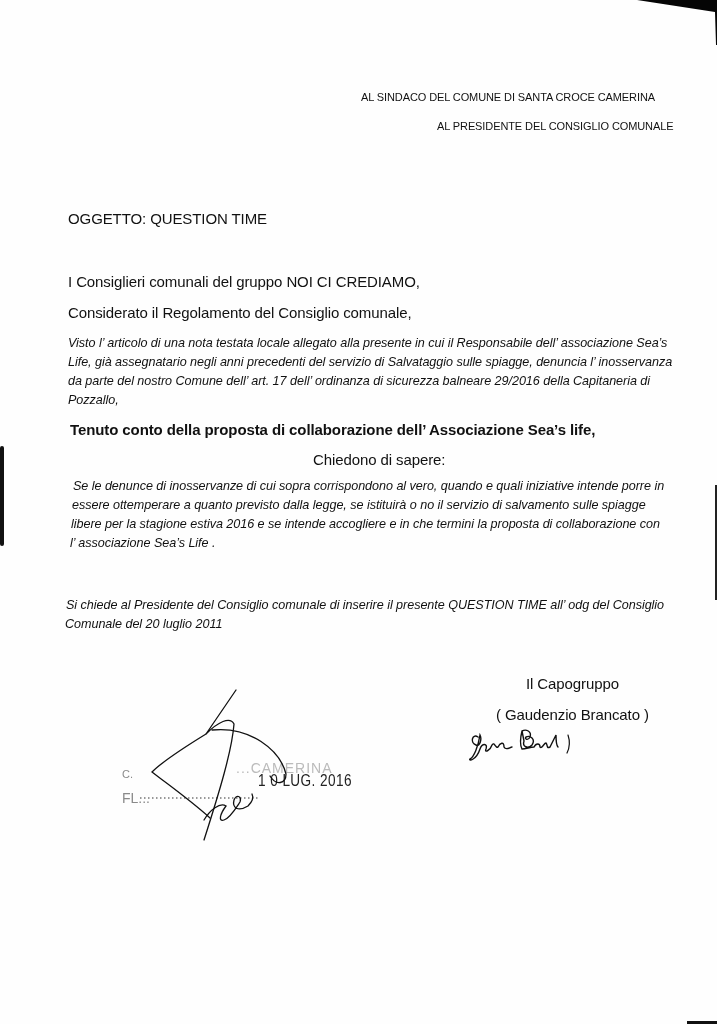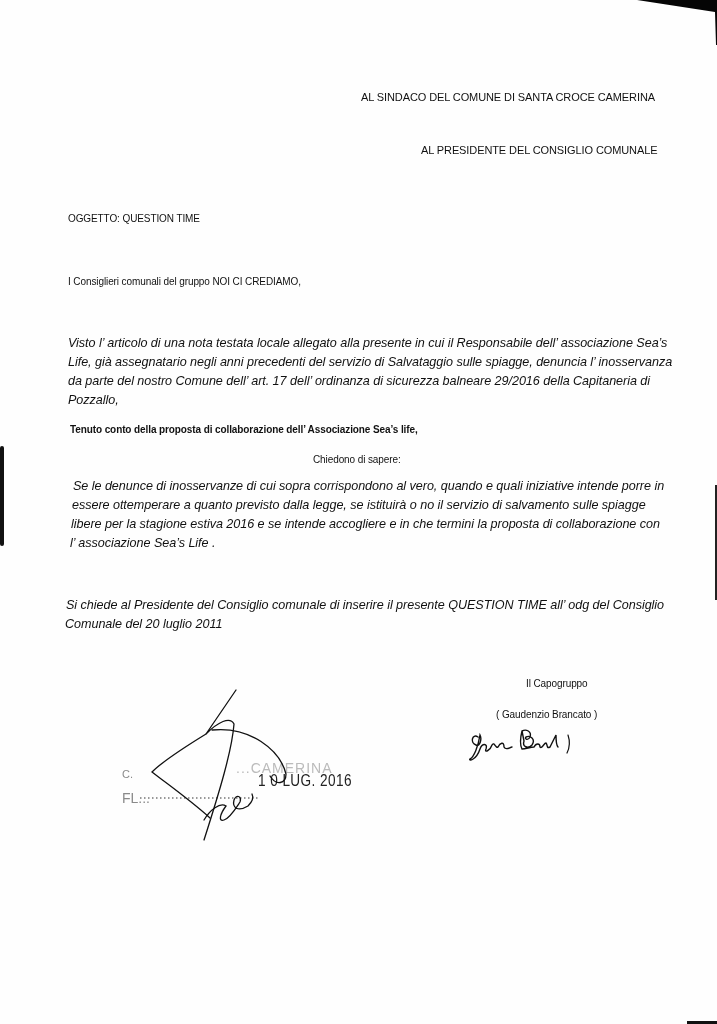--- a/index.html
+++ b/index.html
@@ -1,21 +1,21 @@
 <!DOCTYPE html>
 <html><head>
   <meta charset="utf-8">
   <style>
     html, body { margin: 0; padding: 0; }
     body {
       width: 717px; height: 1024px; background: #ffffff; position: relative; overflow: hidden;
       font-family: "Liberation Sans", "DejaVu Sans", sans-serif; color: #111111;
     }
     .page { position: absolute; left: 0; top: 0; width: 717px; height: 1024px; background: #fefefe; }
-    .t { position: absolute; font-size: 10px; line-height: 16px; white-space: nowrap; letter-spacing: -0.1px; }
+    .t { position: absolute; font-size: 15px; line-height: 16px; white-space: nowrap; letter-spacing: -0.1px; }
     .addr { font-size: 11px; }
     .para-line { position: absolute; font-size: 12.6px; line-height: 16px; white-space: nowrap; letter-spacing: -0.05px; font-style: italic; }
     .edge-top { position: absolute; right: 0; top: 0; width: 80px; height: 45px; }
     .edge-left { position: absolute; left: 0; top: 446px; width: 4px; height: 100px; background: #111; border-radius: 2px; }
     .edge-right { position: absolute; left: 715px; top: 485px; width: 2px; height: 115px; background: #222; }
     .edge-bottom { position: absolute; right: 0; bottom: 0; width: 30px; height: 3px; background: #111; }
     .stamp { position: absolute; font-family: "Liberation Sans", sans-serif; color: #333; }
     svg.sig { position: absolute; overflow: visible; }
   </style>
 </head>
@@ -24,25 +24,26 @@
 <div class="page">
 
   <svg class="edge-top" viewBox="0 0 80 45">
     <polygon points="0,0 80,0 80,45 79,45 78,12" fill="#050505"></polygon>
   </svg>
   <div class="edge-left"></div>
   <div class="edge-right"></div>
   <div class="edge-bottom"></div>
 
   <div class="t addr" style="left:361px; top:89px;">AL SINDACO DEL COMUNE DI SANTA CROCE CAMERINA</div>
-  <div class="t addr" style="left:421px; top:118px;margin-top:24px;">AL PRESIDENTE DEL CONSIGLIO COMUNALE</div>
+  <div class="t addr" style="left:437px; top:118px;">AL PRESIDENTE DEL CONSIGLIO COMUNALE</div>
 
   <div class="t" style="left:68px; top:211px;">OGGETTO: QUESTION TIME</div>
 
   <div class="t" style="left:68px; top:274px;">I Consiglieri comunali del gruppo NOI CI CREDIAMO,</div>
+  <div class="t" style="left:68px; top:305px;">Considerato il Regolamento del Consiglio comunale,</div>
 
   <div>
     <div class="para-line" style="left:68px; top:335px;">Visto l’ articolo di una nota testata locale allegato alla presente in cui il Responsabile dell’ associazione Sea’s</div>
     <div class="para-line" style="left:68px; top:354px;">Life, già assegnatario negli anni precedenti del servizio di Salvataggio sulle spiagge, denuncia l’ inosservanza</div>
     <div class="para-line" style="left:68px; top:373px;">da parte del nostro Comune dell’ art. 17 dell’ ordinanza di sicurezza balneare 29/2016 della Capitaneria di</div>
     <div class="para-line" style="left:68px; top:392px;">Pozzallo,</div>
   </div>
 
   <div class="t" style="left:70px; top:422px;font-weight:bold;">Tenuto conto della proposta di collaborazione dell’ Associazione Sea’s life,</div>
 

